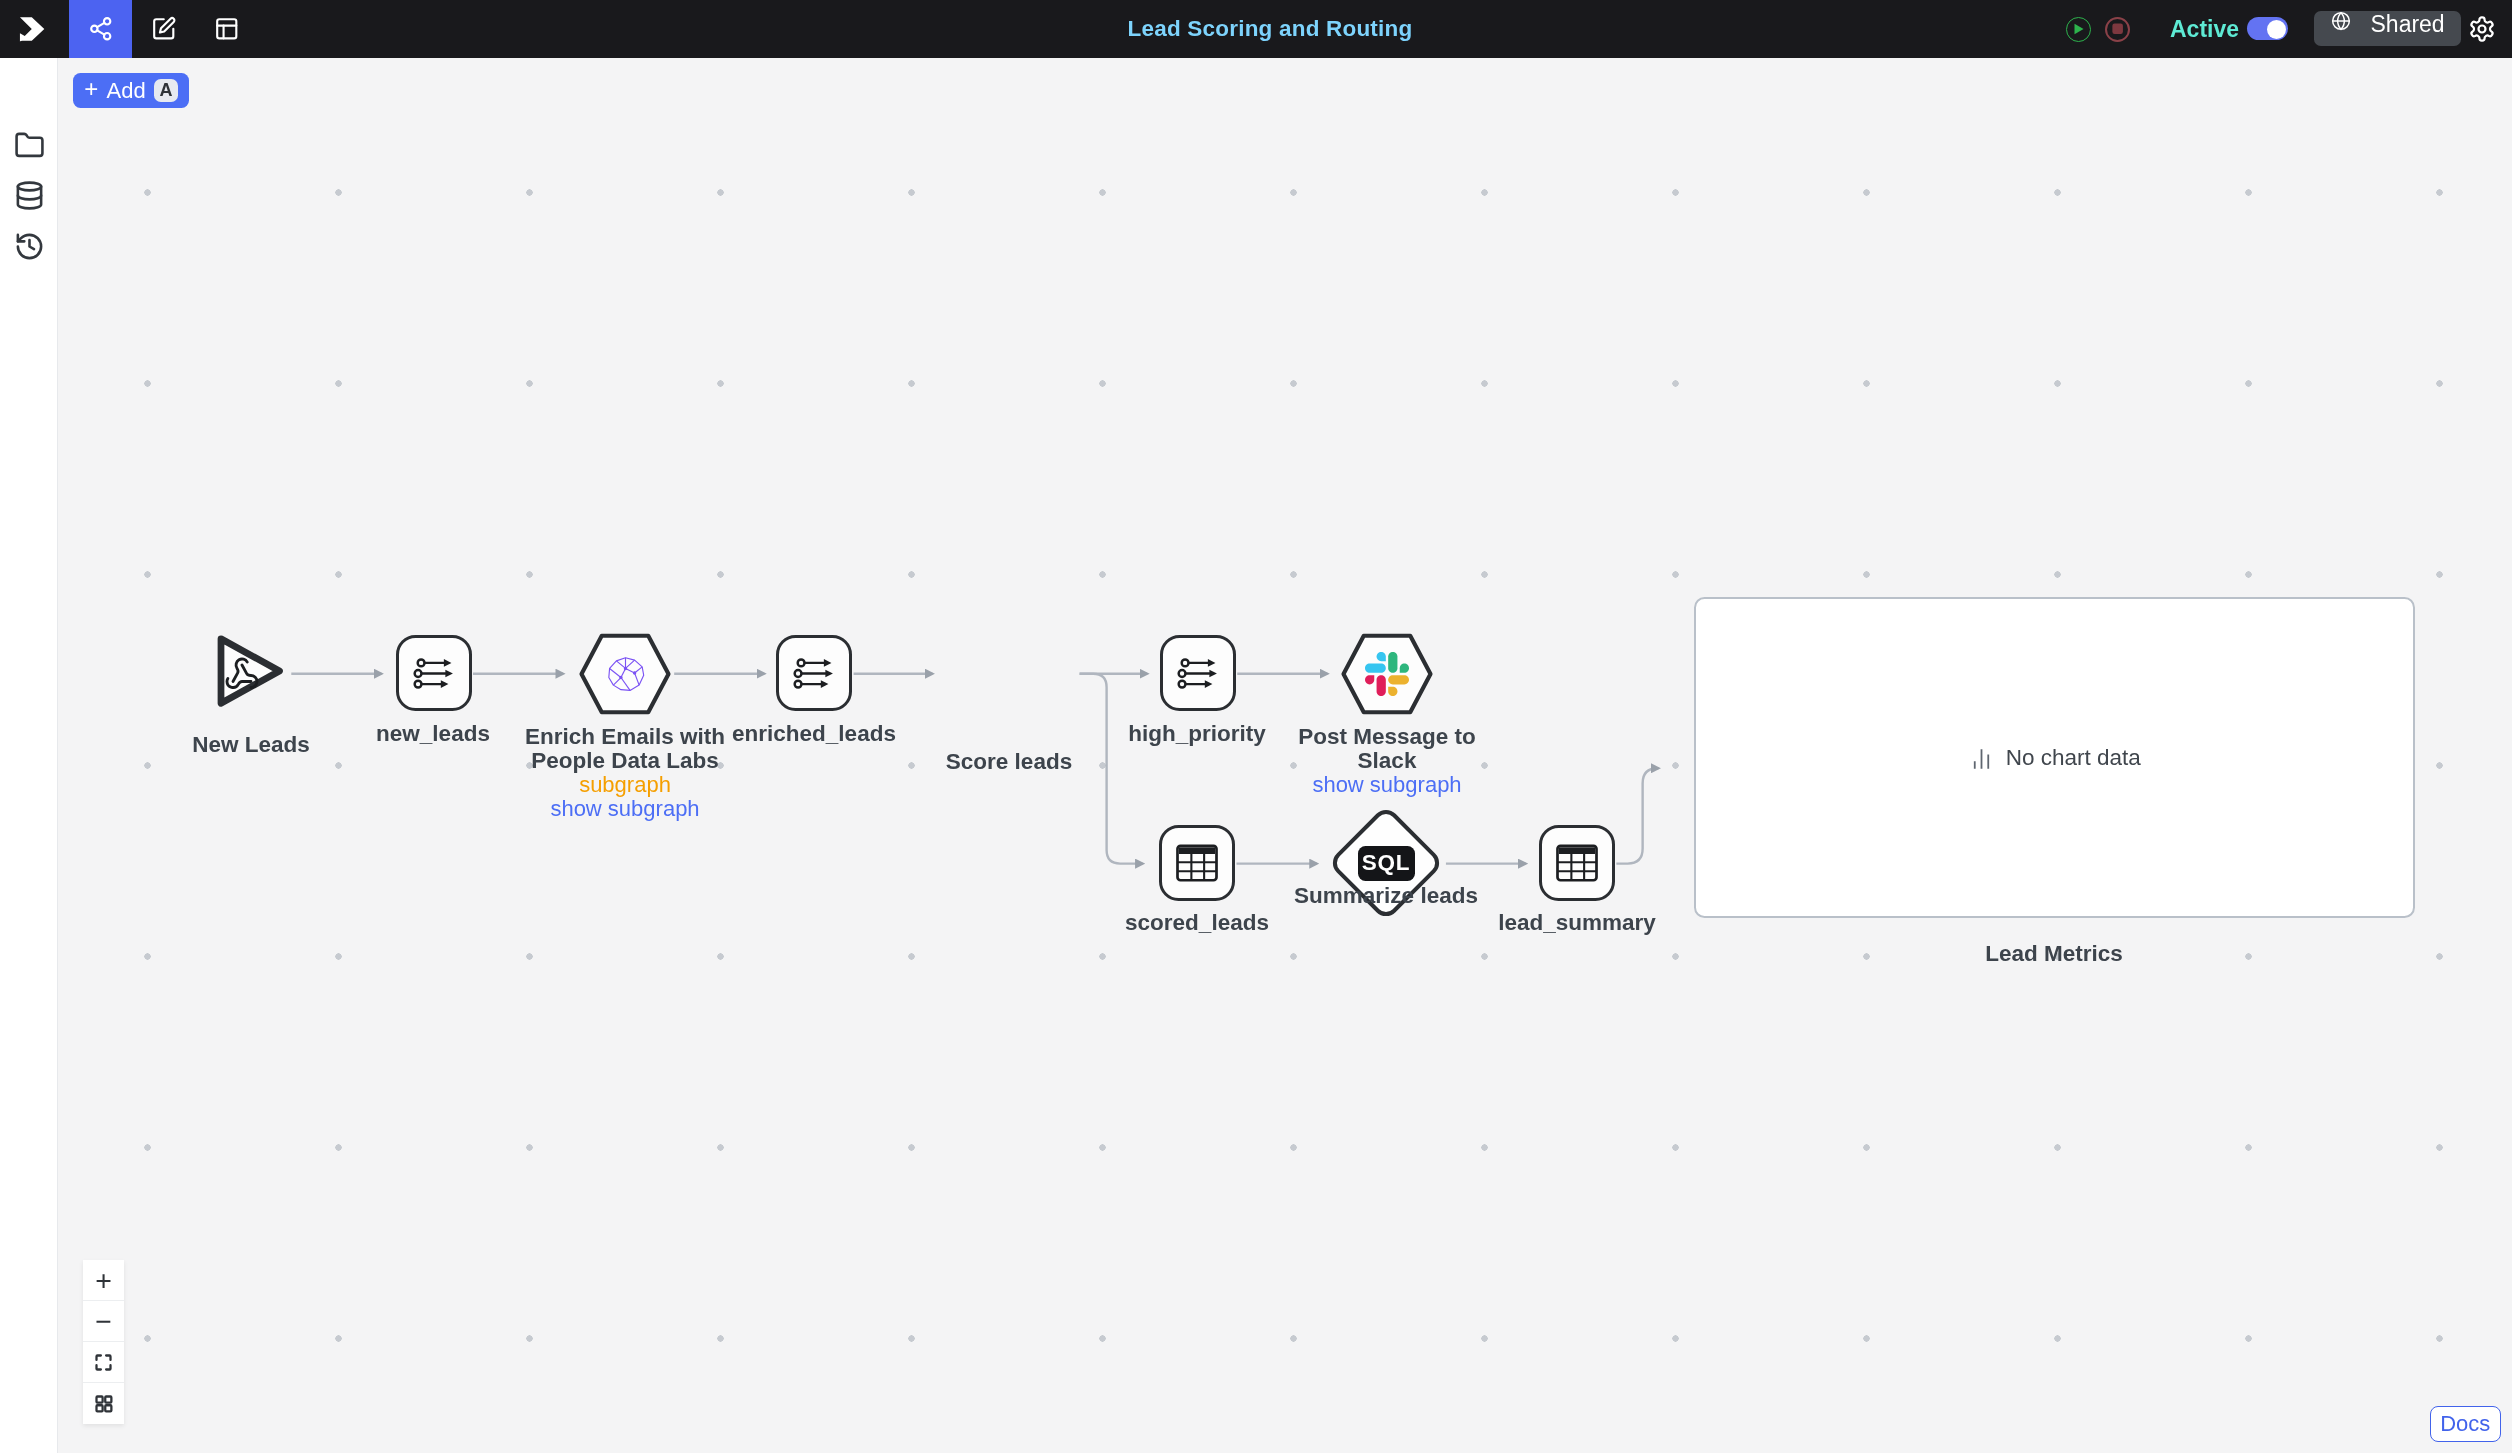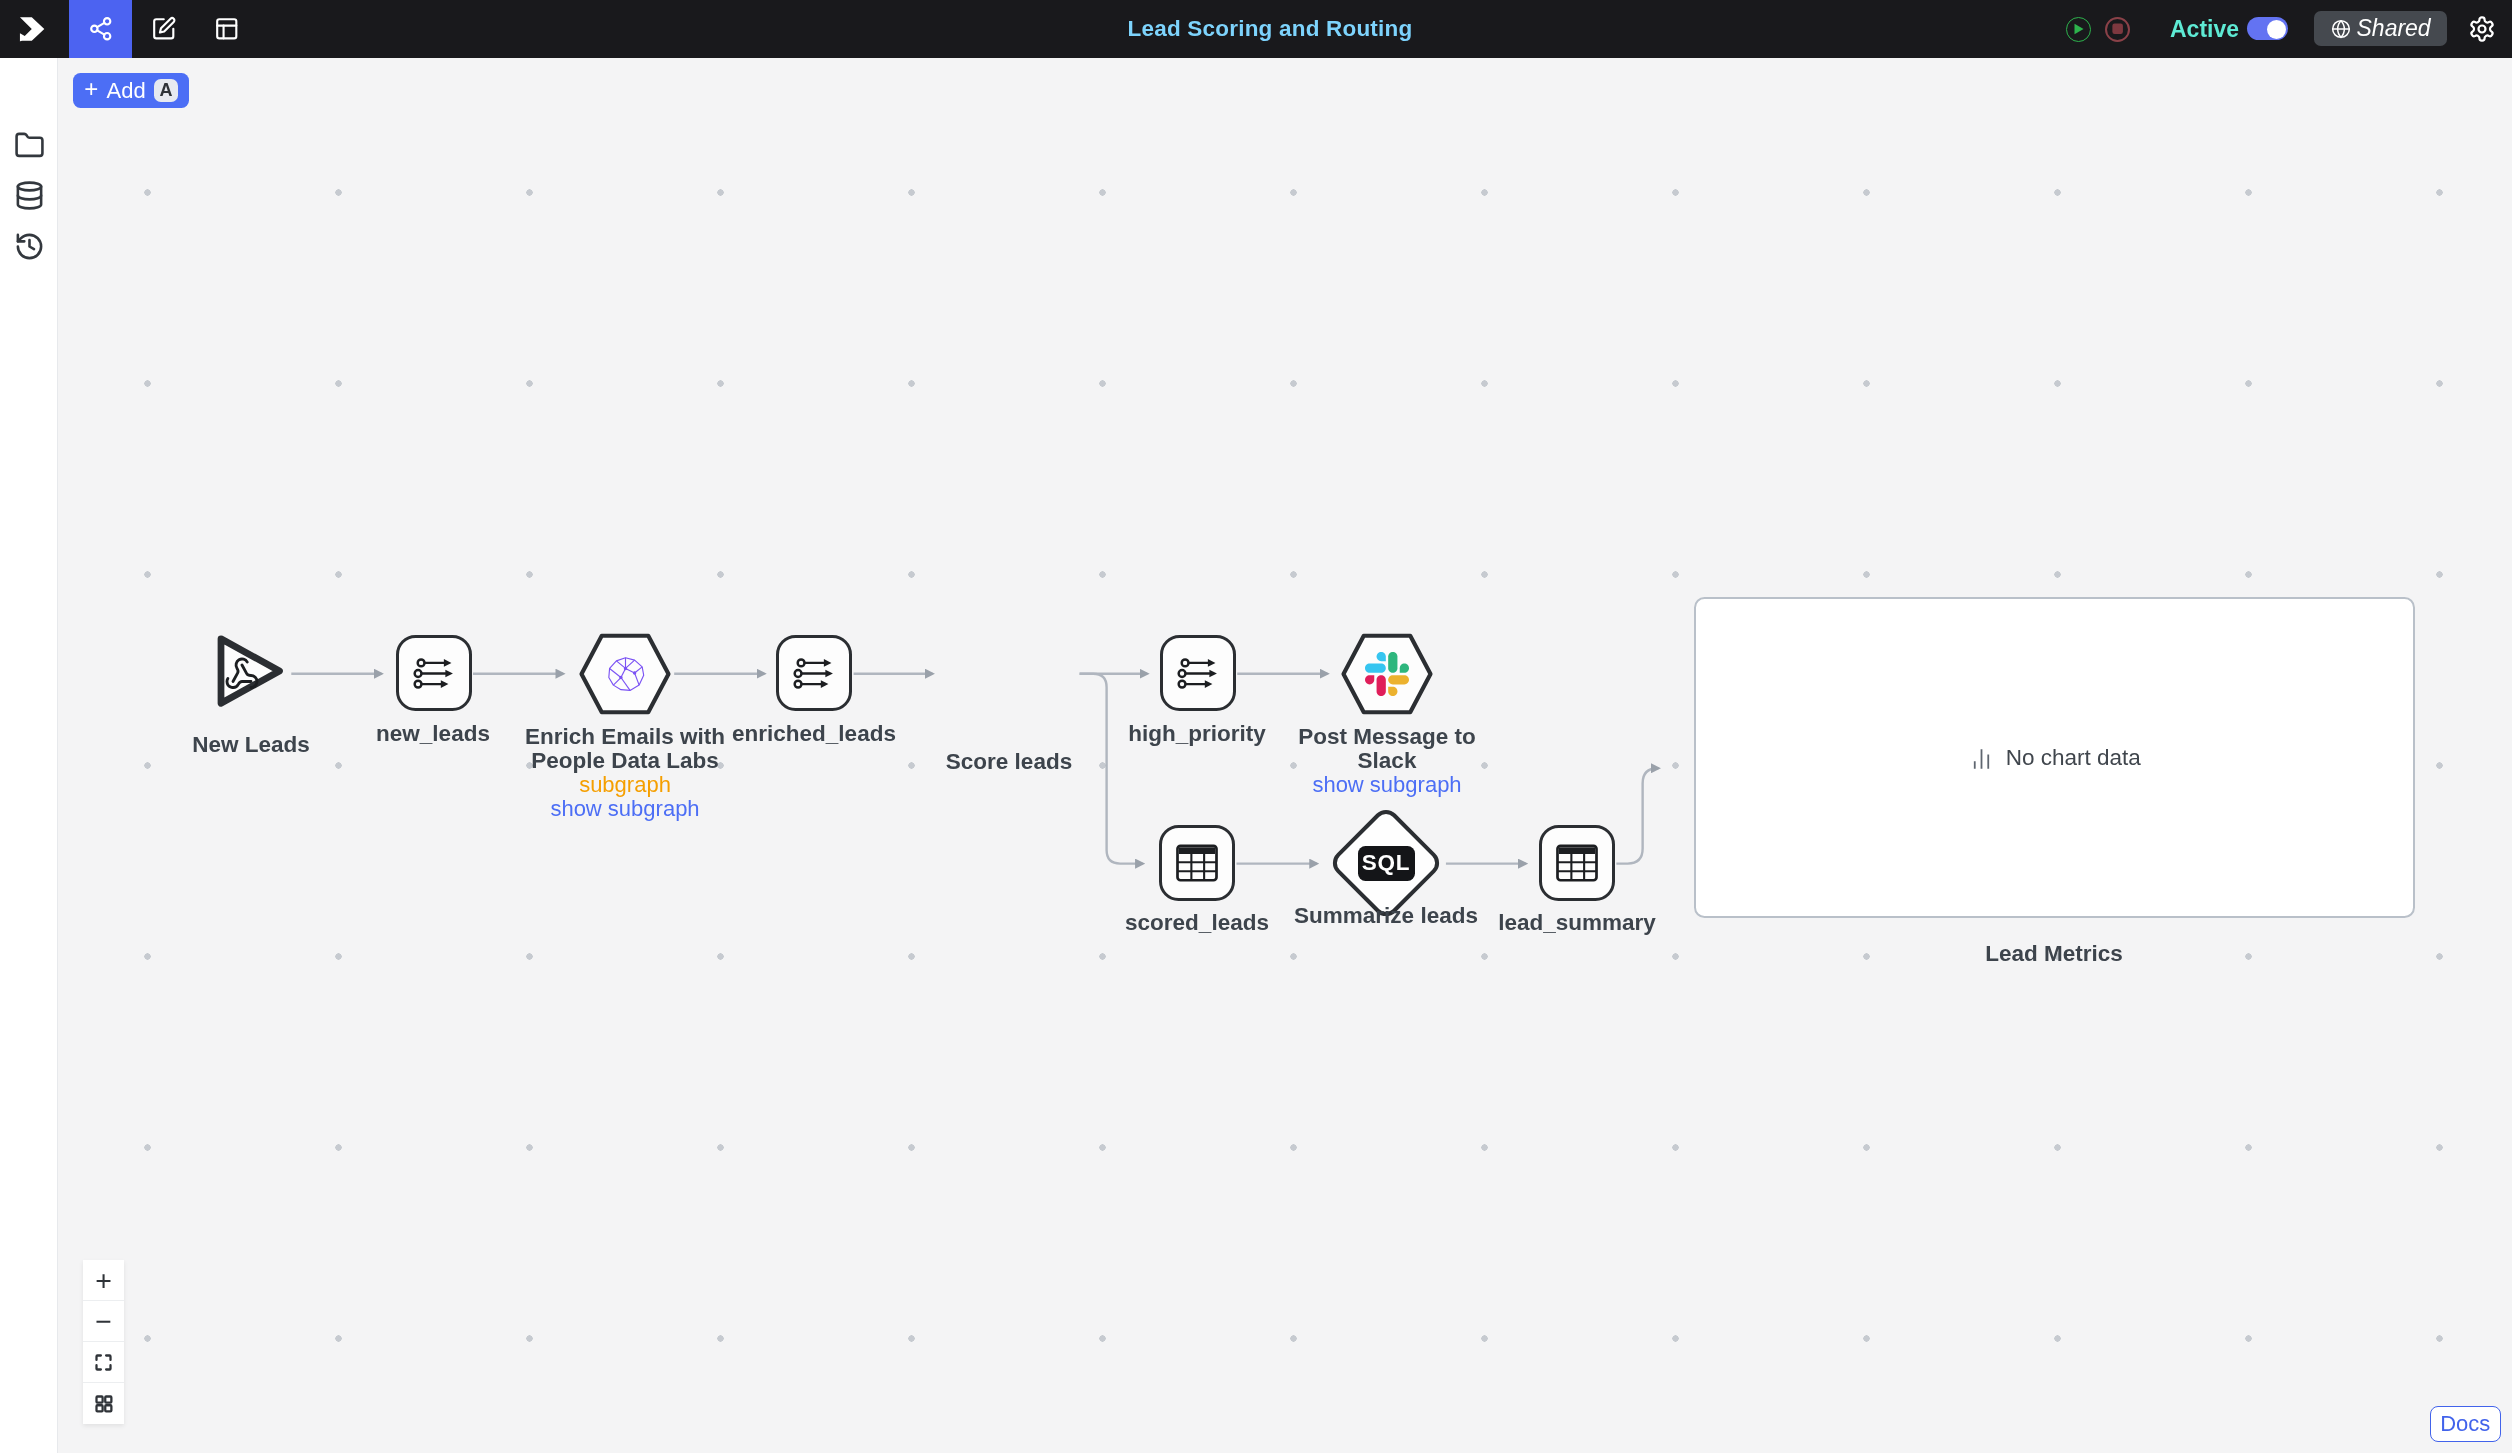--- a/index.html
+++ b/index.html
@@ -12,21 +12,21 @@
   .tab { position:absolute; top:0; height:58px; width:63px; display:flex; align-items:center; justify-content:center; cursor:pointer; }
   .tab.active { background:#4c63f1; }
   .tab svg { width:25.5px; height:25.5px; stroke:#fff; fill:none; stroke-width:2; stroke-linecap:round; stroke-linejoin:round; }
   .topbar-title { position:absolute; left:0; right:0; top:0; height:58px; display:flex; align-items:center; justify-content:center; color:#7dd3fc; font-size:22.5px; font-weight:600; letter-spacing:0.2px; pointer-events:none;padding-left:28px; }
   .run-btn { position:absolute; top:16.5px; width:25px; height:25px; border-radius:50%; display:flex; align-items:center; justify-content:center; }
   .run-play { left:2066px; border:1.9px solid #2db24c; }
   .run-stop { left:2105px; border:2.3px solid #8a4148; }
   .active-label { position:absolute; left:2170px; top:0; height:58px; display:flex; align-items:center; color:#5eead4; font-size:23px; font-weight:600; }
   .toggle { position:absolute; left:2247px; top:17.3px; width:41px; height:23px; border-radius:12px; background:#6373f2; cursor:pointer; }
   .toggle .knob { position:absolute; right:2.3px; top:2.3px; width:19px; height:19px; border-radius:50%; background:#fff; }
-  .shared-btn { position:absolute; left:2314px; top:11.3px; height:35px; padding:0 16.5px; background:#45494f; border-radius:6.8px; display:flex; align-items:center; gap:6px; color:#fff; font-size:23px; cursor:pointer;font-style:italic; }
+  .shared-btn { position:absolute; left:2314px; top:11.3px; height:35px; padding:0 16.5px; background:#45494f; border-radius:6.8px; display:flex; align-items:flex-start; gap:20px; color:#fff; font-size:23px; cursor:pointer; }
   .shared-btn svg { width:20px; height:20px; stroke:#fff; fill:none; stroke-width:1.8; }
   .gear { position:absolute; left:2468px; top:15px; width:28px; height:28px; cursor:pointer; }
   .gear svg { width:28px; height:28px; stroke:#fff; fill:none; stroke-width:1.9; stroke-linecap:round; stroke-linejoin:round; }
 
   
   .sidebar { position:absolute; left:0; top:58px; width:58px; height:1396px; background:#ffffff; border-right:1.5px solid #e7e9ec; z-index:40; }
   .side-icon { position:absolute; left:13.5px; width:31px; height:31px; cursor:pointer; }
   .side-icon svg { width:31px; height:31px; stroke:#33383e; fill:none; stroke-width:2; stroke-linecap:round; stroke-linejoin:round; }
 
   
@@ -321,21 +321,21 @@
       <line x1="20.5" y1="13" x2="20.5" y2="48" stroke="#1c1e21" stroke-width="2.8"></line>
       <line x1="37.5" y1="13" x2="37.5" y2="48" stroke="#1c1e21" stroke-width="2.8"></line>
     </svg>
   </div>
   <div class="node-label" style="left:1077px;top:911px">scored_leads</div>
 
   <div class="node diamond-wrap" style="left:1326px;top:803px;width:120px;height:120px">
     <div class="diamond-inner"></div>
     <div class="code-badge badge-sql">SQL</div>
   </div>
-  <div class="node-label" style="left:1266px;top:904px">Summarize leads</div>
+  <div class="node-label" style="left:1266px;top:884px">Summarize leads</div>
 
   <div class="node sq-node" style="left:1539px;top:825px">
     <svg width="42" height="38" viewBox="0 0 56 50">
       <rect x="2" y="2" width="52" height="46" rx="4" fill="none" stroke="#1c1e21" stroke-width="3.6"></rect>
       <rect x="4" y="4" width="48" height="9" fill="#1c1e21"></rect>
       <line x1="2" y1="24" x2="54" y2="24" stroke="#1c1e21" stroke-width="2.8"></line>
       <line x1="2" y1="36" x2="54" y2="36" stroke="#1c1e21" stroke-width="2.8"></line>
       <line x1="20.5" y1="13" x2="20.5" y2="48" stroke="#1c1e21" stroke-width="2.8"></line>
       <line x1="37.5" y1="13" x2="37.5" y2="48" stroke="#1c1e21" stroke-width="2.8"></line>
     </svg>

